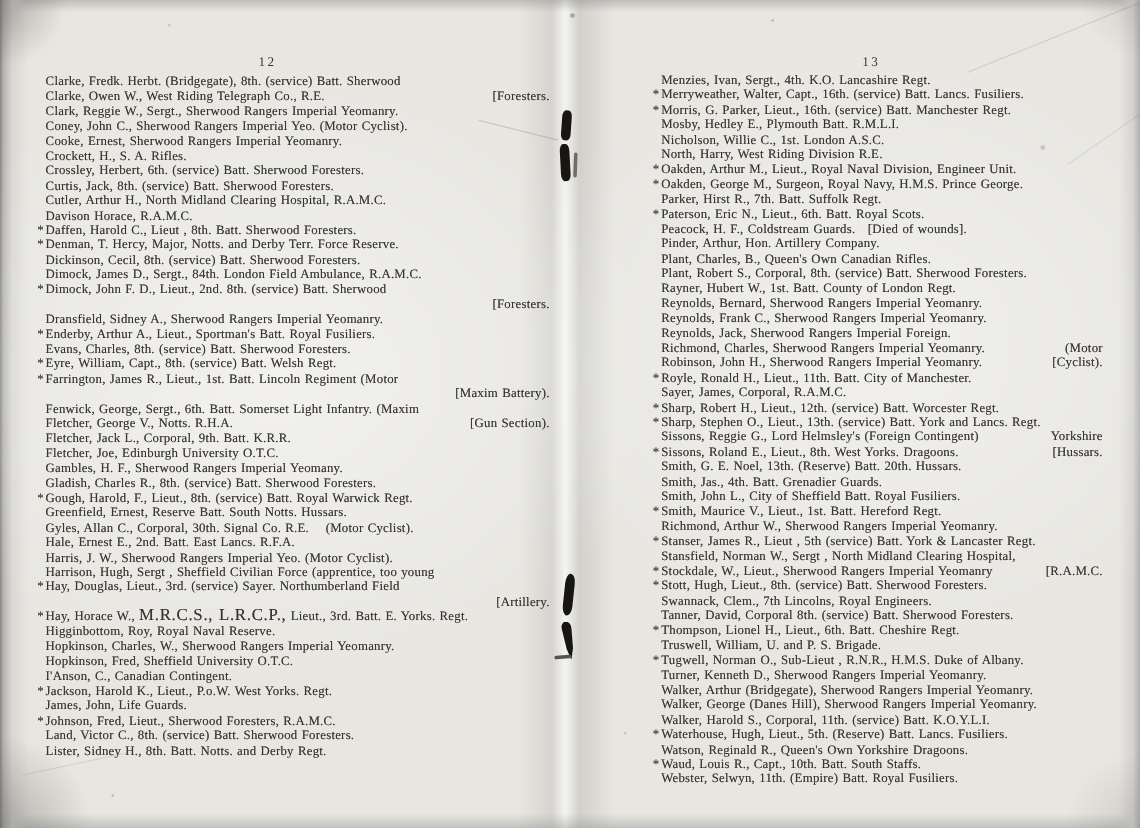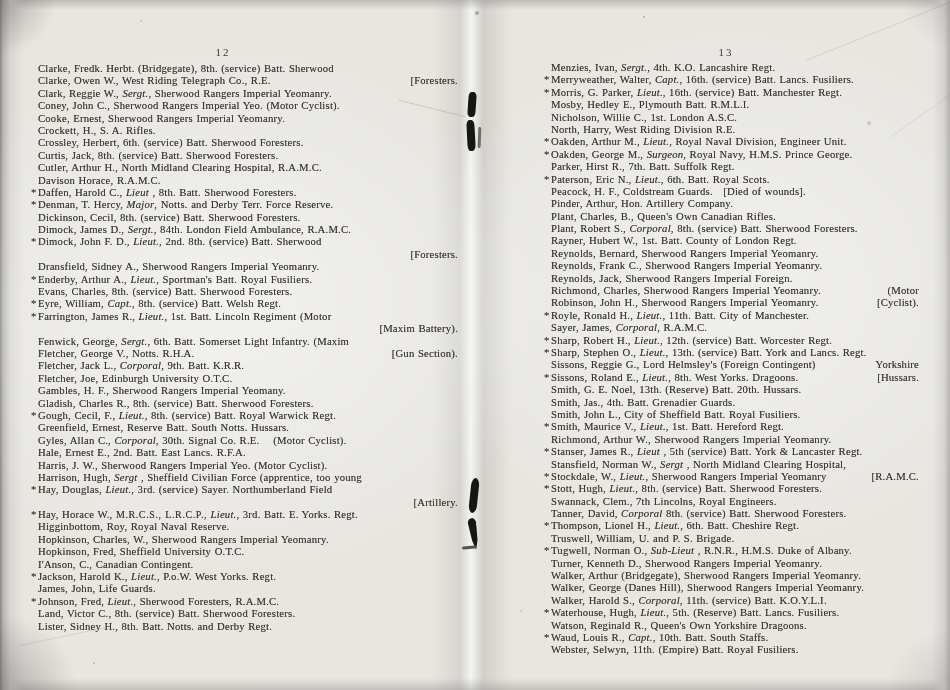--- a/index.html
+++ b/index.html
@@ -33,22 +33,22 @@
   #entries-left{left:38px;top:62px;width:420px;}
   #entries-right{left:551px;top:61px;width:368px;}
   .line{
     position:relative;height:12.4px;line-height:12.4px;
     font-size:10.7px;letter-spacing:0.2px;word-spacing:0.6px;
     white-space:pre;text-shadow:0 0 0.5px rgba(56,53,47,0.55);
   }
   .line .star{position:absolute;left:-7px;top:0;}
   .line .main{white-space:pre;}
   .line .cont{position:absolute;right:0;top:0;}
-  .it{font-style:italic;}
-  .sc{font-size:10px;letter-spacing:0.6px;}
+  .it{}
+  .sc{font-size:14px;letter-spacing:0.6px;}
   
   .stain{position:absolute;background:#171611;}
   #stain-a1{left:468px;top:92px;width:8px;height:25px;border-radius:3px/5px;transform:rotate(4deg);}
   #stain-a2{left:467px;top:120px;width:8px;height:31px;border-radius:3px/6px;transform:rotate(-3deg);}
   #stain-a3{left:478px;top:127px;width:3px;height:21px;background:#6e6d68;border-radius:2px;transform:rotate(2deg);}
   #stain-b1{left:470px;top:478px;width:8px;height:35px;border-radius:4px/8px;transform:rotate(6deg);}
   #stain-b2{left:469px;top:518px;width:9px;height:32px;border-radius:4px/7px;transform:rotate(-8deg);
             clip-path:polygon(0 0,100% 0,85% 70%,55% 100%,25% 70%);}
   #stain-b3{left:462px;top:546px;width:14px;height:3px;background:#555450;border-radius:2px;transform:rotate(-5deg);}
   
@@ -95,21 +95,21 @@
         <div class="line"><span class="main"><span>Evans, Charles, 8th. (service) Batt. Sherwood Foresters.</span></span></div>
         <div class="line"><span class="star">*</span><span class="main"><span>Eyre, William, </span><span class="it">Capt.</span><span>, 8th. (service) Batt. Welsh Regt.</span></span></div>
         <div class="line"><span class="star">*</span><span class="main"><span>Farrington, James R., </span><span class="it">Lieut.</span><span>, 1st. Batt. Lincoln Regiment (Motor</span></span></div>
         <div class="line"><span class="main"></span><span class="cont">[Maxim Battery).</span></div>
         <div class="line"><span class="main"><span>Fenwick, George, </span><span class="it">Sergt.</span><span>, 6th. Batt. Somerset Light Infantry. (Maxim</span></span></div>
         <div class="line"><span class="main"><span>Fletcher, George V., Notts. R.H.A.</span></span><span class="cont">[Gun Section).</span></div>
         <div class="line"><span class="main"><span>Fletcher, Jack L., </span><span class="it">Corporal</span><span>, 9th. Batt. K.R.R.</span></span></div>
         <div class="line"><span class="main"><span>Fletcher, Joe, Edinburgh University O.T.C.</span></span></div>
         <div class="line"><span class="main"><span>Gambles, H. F., Sherwood Rangers Imperial Yeomany.</span></span></div>
         <div class="line"><span class="main"><span>Gladish, Charles R., 8th. (service) Batt. Sherwood Foresters.</span></span></div>
-        <div class="line"><span class="star">*</span><span class="main"><span>Gough, Cecil, F., </span><span class="it">Lieut.</span><span>, 8th. (service) Batt. Royal Warwick Regt.</span></span></div>
+        <div class="line"><span class="star">*</span><span class="main"><span>Gough, Harold, F., </span><span class="it">Lieut.</span><span>, 8th. (service) Batt. Royal Warwick Regt.</span></span></div>
         <div class="line"><span class="main"><span>Greenfield, Ernest, Reserve Batt. South Notts. Hussars.</span></span></div>
         <div class="line"><span class="main"><span>Gyles, Allan C., </span><span class="it">Corporal</span><span>, 30th. Signal Co. R.E.    (Motor Cyclist).</span></span></div>
         <div class="line"><span class="main"><span>Hale, Ernest E., 2nd. Batt. East Lancs. R.F.A.</span></span></div>
         <div class="line"><span class="main"><span>Harris, J. W., Sherwood Rangers Imperial Yeo. (Motor Cyclist).</span></span></div>
         <div class="line"><span class="main"><span>Harrison, Hugh, </span><span class="it">Sergt</span><span> , Sheffield Civilian Force (apprentice, too young</span></span></div>
         <div class="line"><span class="star">*</span><span class="main"><span>Hay, Douglas, </span><span class="it">Lieut.</span><span>, 3rd. (service) Sayer. Northumberland Field</span></span></div>
         <div class="line"><span class="main"></span><span class="cont">[Artillery.</span></div>
         <div class="line"><span class="star">*</span><span class="main"><span>Hay, Horace W., </span><span class="sc">M.R.C.S., L.R.C.P.,</span><span> </span><span class="it">Lieut.</span><span>, 3rd. Batt. E. Yorks. Regt.</span></span></div>
         <div class="line"><span class="main"><span>Higginbottom, Roy, Royal Naval Reserve.</span></span></div>
         <div class="line"><span class="main"><span>Hopkinson, Charles, W., Sherwood Rangers Imperial Yeomanry.</span></span></div>

